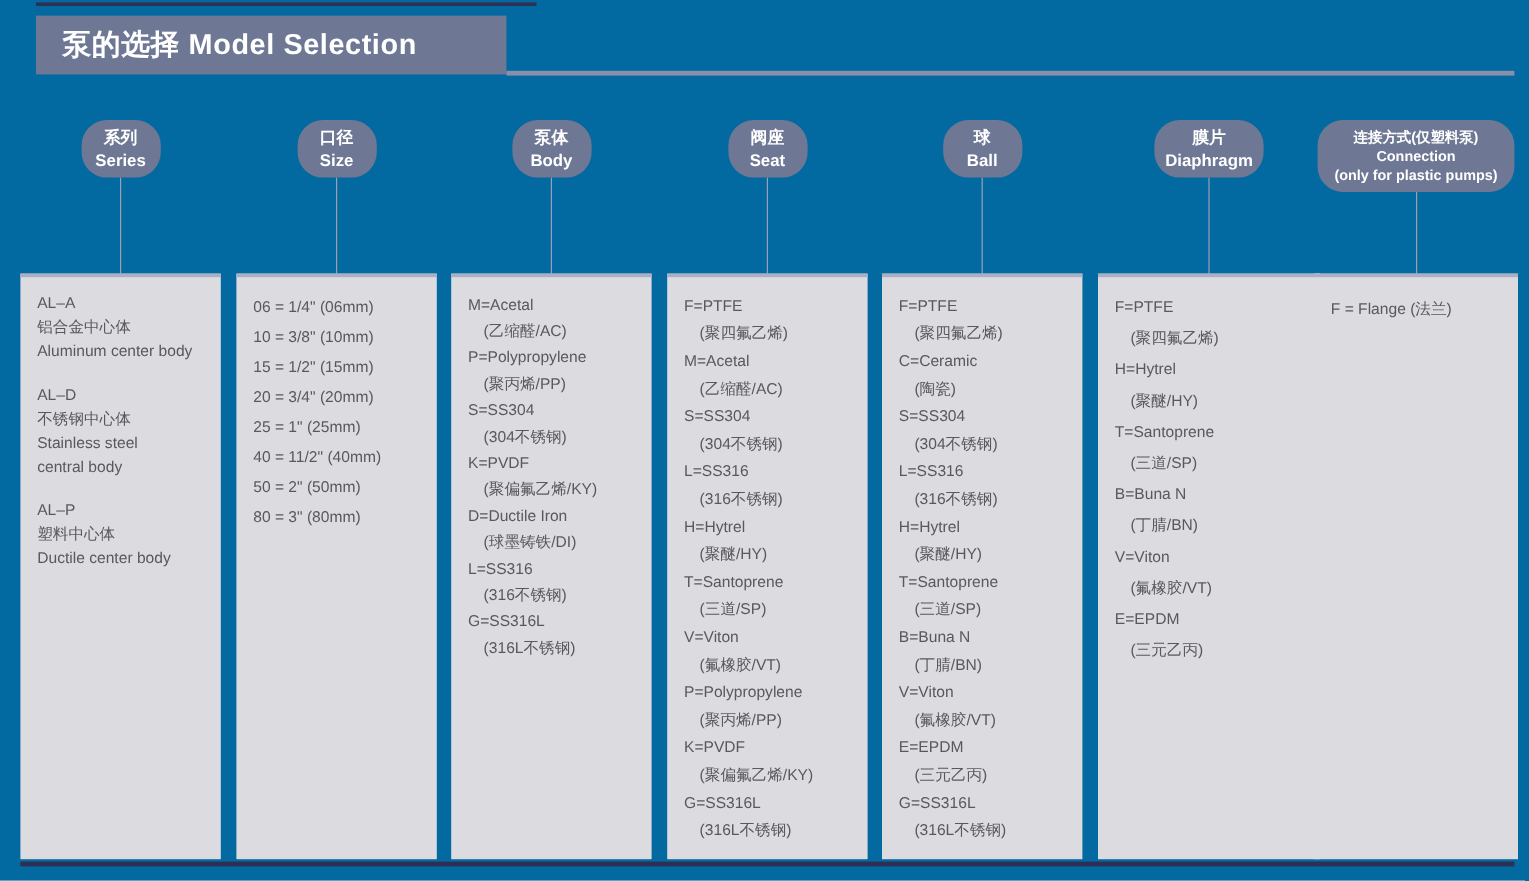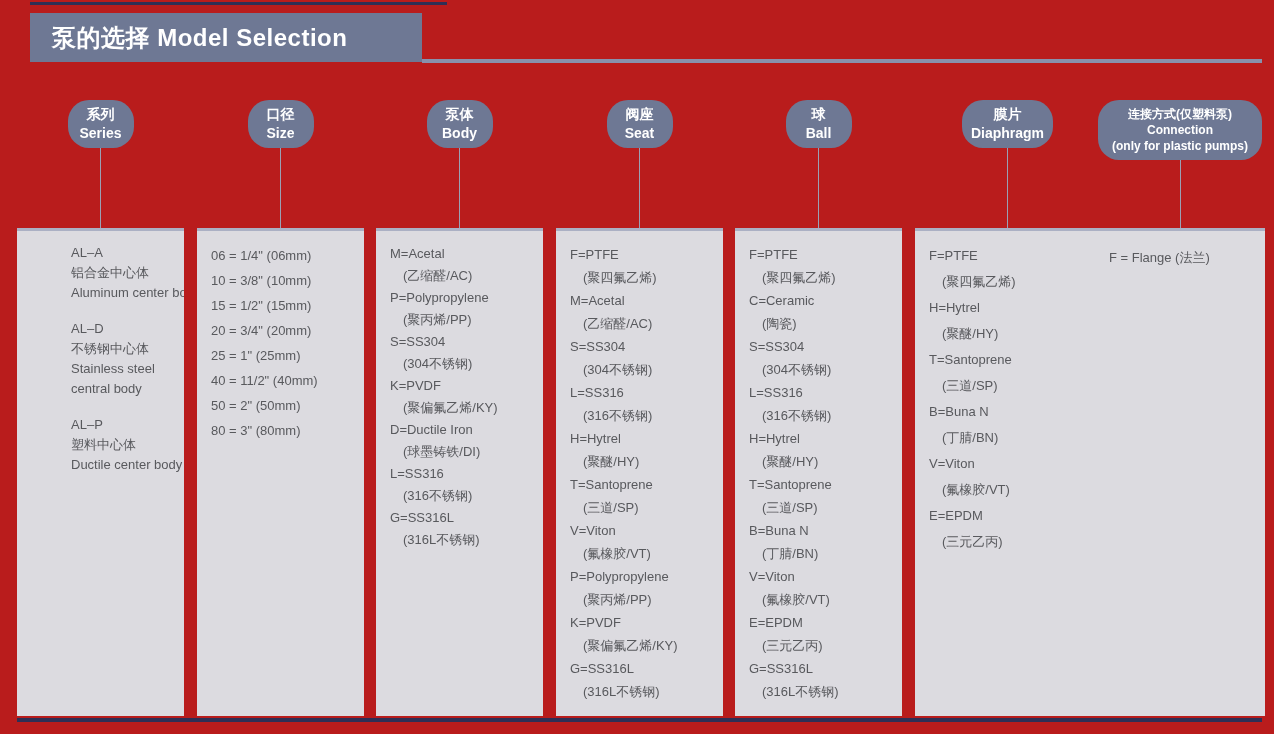--- a/index.html
+++ b/index.html
@@ -8,21 +8,21 @@
     --panel-top-border:#abb0c4;
     --connector:#9aa0b4;
     --bottom-rule:#2e2f55;
     --top-rule:#2e2f55;
     --title-rule:#8891ac;
     --text:#58595d;
     --header-text:#ffffff;
   }
   html,body{margin:0;padding:0;background:#ffffff;}
   .page{
-    position:relative;width:1274px;height:734px;background:#b91c1c;overflow:hidden;
+    position:relative;width:1274px;height:734px;background:#0369a1;overflow:hidden;
     font-family:"Liberation Sans","DejaVu Sans",sans-serif;
   }
   .top-rule{position:absolute;left:30px;top:2px;width:417px;height:3px;background:var(--top-rule);}
   .title-box{
     position:absolute;left:30px;top:13px;width:392px;height:49px;
     background:var(--header-bg);color:var(--header-text);
     font-size:24px;font-weight:bold;line-height:49px;padding-left:22px;box-sizing:border-box;
     letter-spacing:0.5px;
   }
   .title-rule{position:absolute;left:422px;top:59px;width:840px;height:4px;background:var(--title-rule);}
@@ -41,21 +41,21 @@
   .column[data-idx="6"] .hdr{font-size:12px;line-height:16px;padding:6px 6px;width:164px;}
   .connector{flex:1 1 auto;width:1px;background:var(--connector);}
   .panel{
     flex:0 0 auto;width:100%;height:488px;box-sizing:border-box;
     background:var(--panel-bg);border-top:3px solid var(--panel-top-border);
     padding:12px 0 0 14px;color:var(--text);font-size:13px;overflow:hidden;
   }
   .line{white-space:nowrap;}
   .line.indent{padding-left:13px;}
   .column[data-idx="0"] .line{line-height:20px;}
-  .column[data-idx="0"] .entry{margin-bottom:16px;margin-left:40px;}
+  .column[data-idx="0"] .entry{margin-bottom:16px;}
   .column[data-idx="1"] .line{line-height:25px;}
   .column[data-idx="2"] .line{line-height:22px;}
   .column[data-idx="3"] .line{line-height:23px;}
   .column[data-idx="4"] .line{line-height:23px;}
   .column[data-idx="5"] .line{line-height:26px;}
   .column[data-idx="6"] .line{line-height:30px;}
 </style>
 </head>
 <body>
 

